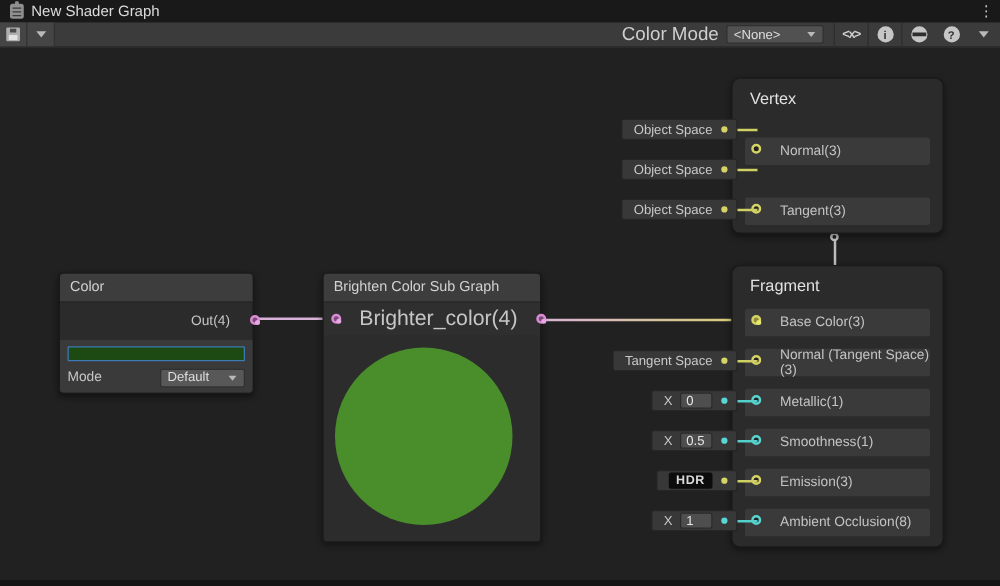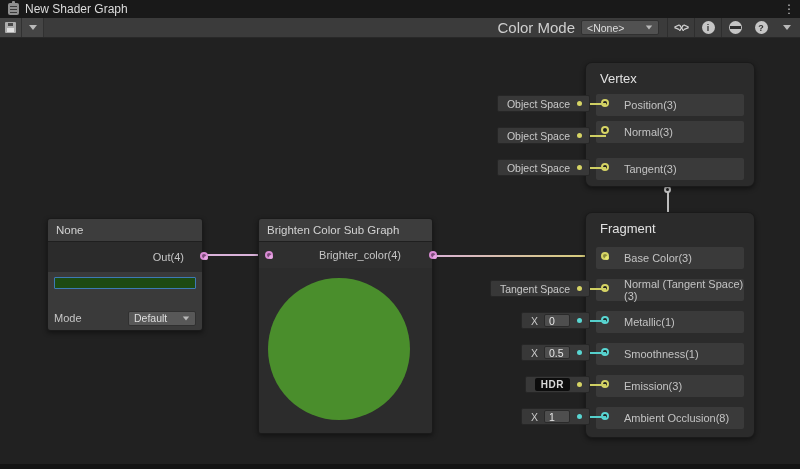--- a/index.html
+++ b/index.html
@@ -74,28 +74,28 @@
   .link-line { position:absolute; width:2px; background:#bdbdbd; }
   .link-dot { position:absolute; width:7px; height:7px; border:2px solid #cacaca; background:#212121; border-radius:50%; }
 
   
   .sm-head { height:23px; background:#3d3d3d; border-bottom:1px solid #1f1f1f; border-radius:3px 3px 0 0;
     display:flex; align-items:center; color:#d2d2d2; font-size:11.5px; padding-left:8px; }
   .outrow { position:relative; height:30px; display:flex; align-items:center; justify-content:flex-end;
     color:#c6c6c6; font-size:11px; padding-right:18px; }
   .controls { background:#3a3a3a; border-radius:0 0 3px 3px; padding:5px 6px 4px 6px; }
   .swatch { height:12px; border:1px solid #3d7ab5; border-radius:1px; }
-  .moderow { display:flex; align-items:center; justify-content:space-between; margin-top:21px; height:16px; }
+  .moderow { display:flex; align-items:center; justify-content:space-between; margin-top:5px; height:16px; }
   .moderow .mlabel { color:#c6c6c6; font-size:11px; }
   .mode-drop { width:68px; height:15px; justify-content:space-between; background:#585858; }
 
   .sg-portrow { position:relative; height:26px; background:#2f2f2f; display:flex; }
   .sg-in { width:87px; background:#383838; border-right:1px solid #262626; display:flex; align-items:center;
     color:#c6c6c6; font-size:11px; padding-left:19px; }
-  .sg-out { flex:1; display:flex; align-items:center; justify-content:flex-end; color:#c6c6c6; font-size:11px; padding-right:31px; }
+  .sg-out { flex:1; display:flex; align-items:center; justify-content:flex-end; color:#c6c6c6; font-size:17px; padding-right:18px; }
   .preview { height:165px; background:#2c2c2c; border-radius:0 0 3px 3px; position:relative; overflow:hidden; }
   .preview .ball { position:absolute; border-radius:50%; }
 
   .bottom-strip { position:absolute; left:0; bottom:0; width:800px; height:5px; background:#141414; }
 </style>
 </head>
 <body>
 
 <div class="stage">
 
@@ -141,25 +141,21 @@
 
   <div class="wire" style="left:204px; top:254px; width:64px; background:#d9b2d9;"></div>
   <div class="wire" style="left:427px; top:255px; width:178px; background:linear-gradient(90deg,#d9b2d9,#d6cf6e);"></div>
 
   <div class="link-line" style="left:667px; top:192px; height:22px;"></div>
   <div class="link-dot" style="left:664px; top:186px;"></div>
   <div class="link-dot" style="left:664px; top:212px;"></div>
 
   <div class="node hub" style="left:585px; top:62px; width:170px; height:125px;">
     <div class="hub-title">Vertex</div>
-    <div class="hub-row" style="top:31px;">
-      <span class="port v3 row-port"></span>
-      <span class="rlabel">Position(3)</span>
-    </div>
-    <div class="hub-row" style="top:58px;">
+    <div class="hub-row" style="top:47px;">
       <span class="port v3 row-port"></span>
       <span class="rlabel">Normal(3)</span>
     </div>
     <div class="hub-row" style="top:95px;">
       <span class="port v3 row-port"></span>
       <span class="rlabel">Tangent(3)</span>
     </div>
   </div>
 
   <div class="stub yellow" style="left:584px; top:103px; width:22px;"></div>
@@ -234,21 +230,21 @@
 
   <div class="stub cyan" style="left:584px; top:416px; width:22px;"></div>
   <div class="pill" style="top:408px;">
     <span>X</span>
     <span class="xval">1</span>
     <span class="dot cyan"></span>
   </div>
 
   <div class="node" style="left:47px; top:218px; width:156px;">
     <div class="sm-head">
-      <span>None</span>
+      <span>Color</span>
     </div>
     <div class="outrow">
       <span>Out(4)</span>
       <span class="port v4 connected" style="right:-6px; top:10px;"></span>
     </div>
     <div class="controls">
       <div class="swatch" style="background:#1d4a12;"></div>
       <div class="moderow">
         <span class="mlabel">Mode</span>
         <div class="dropdown mode-drop">

